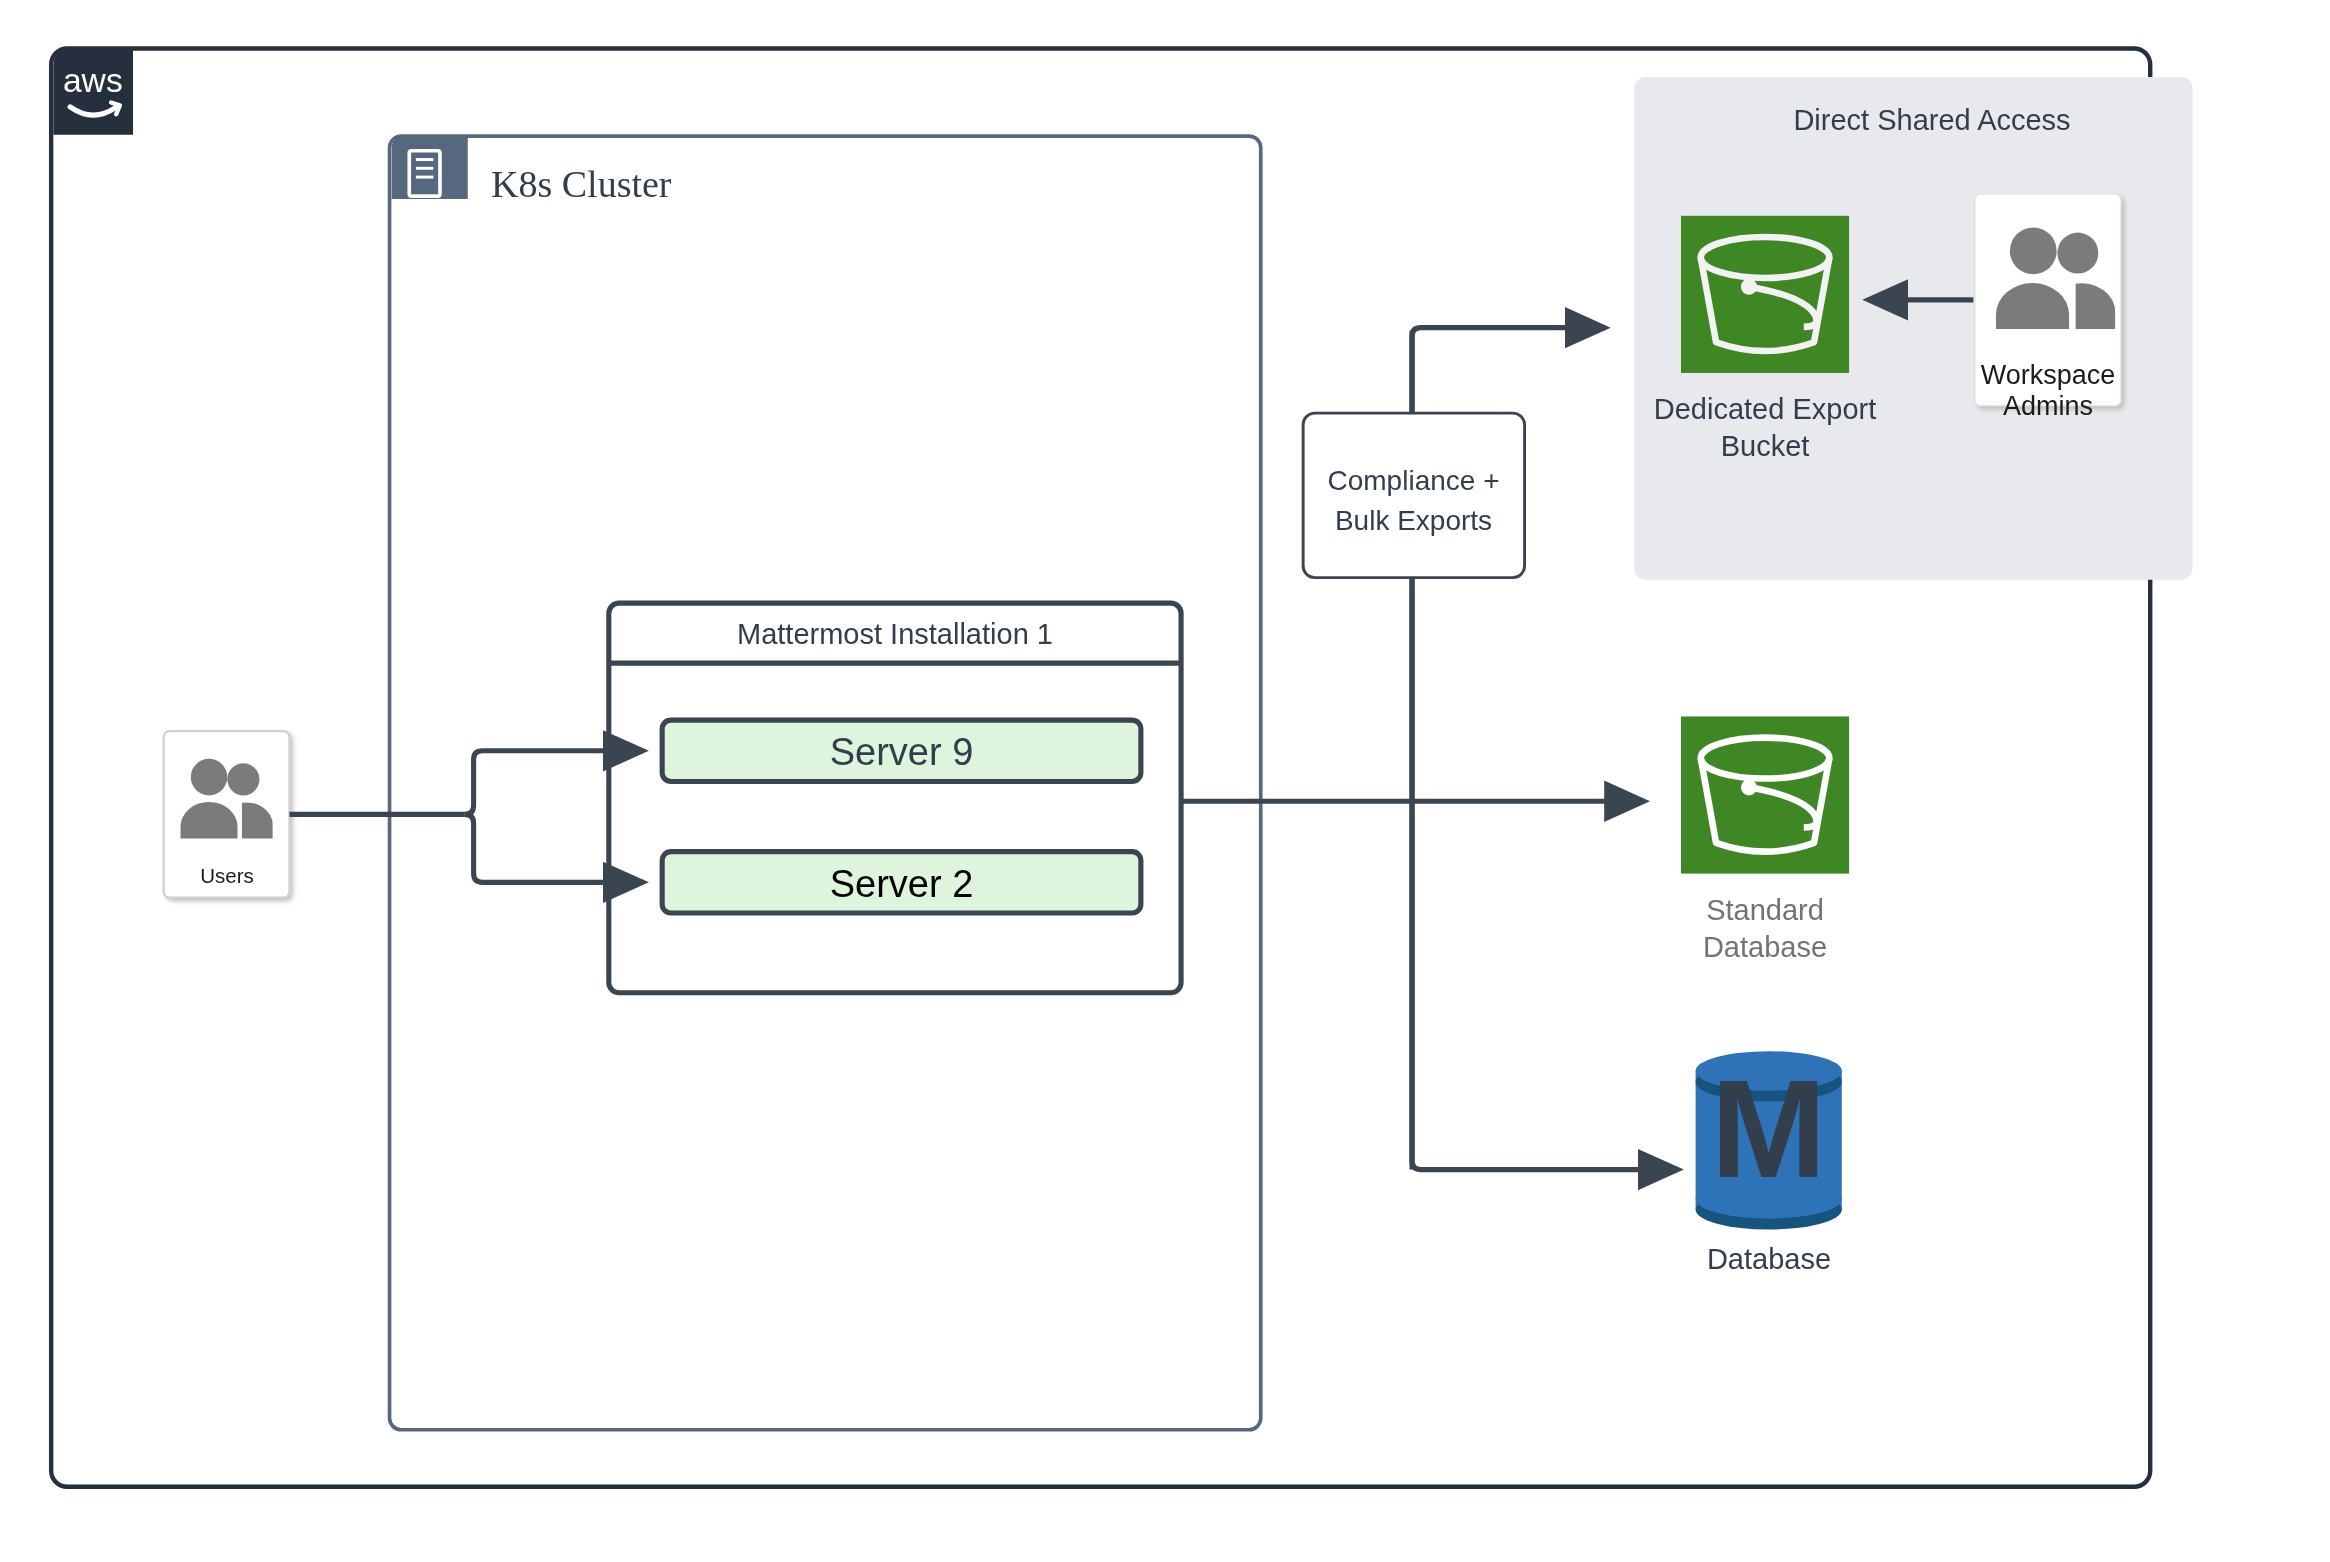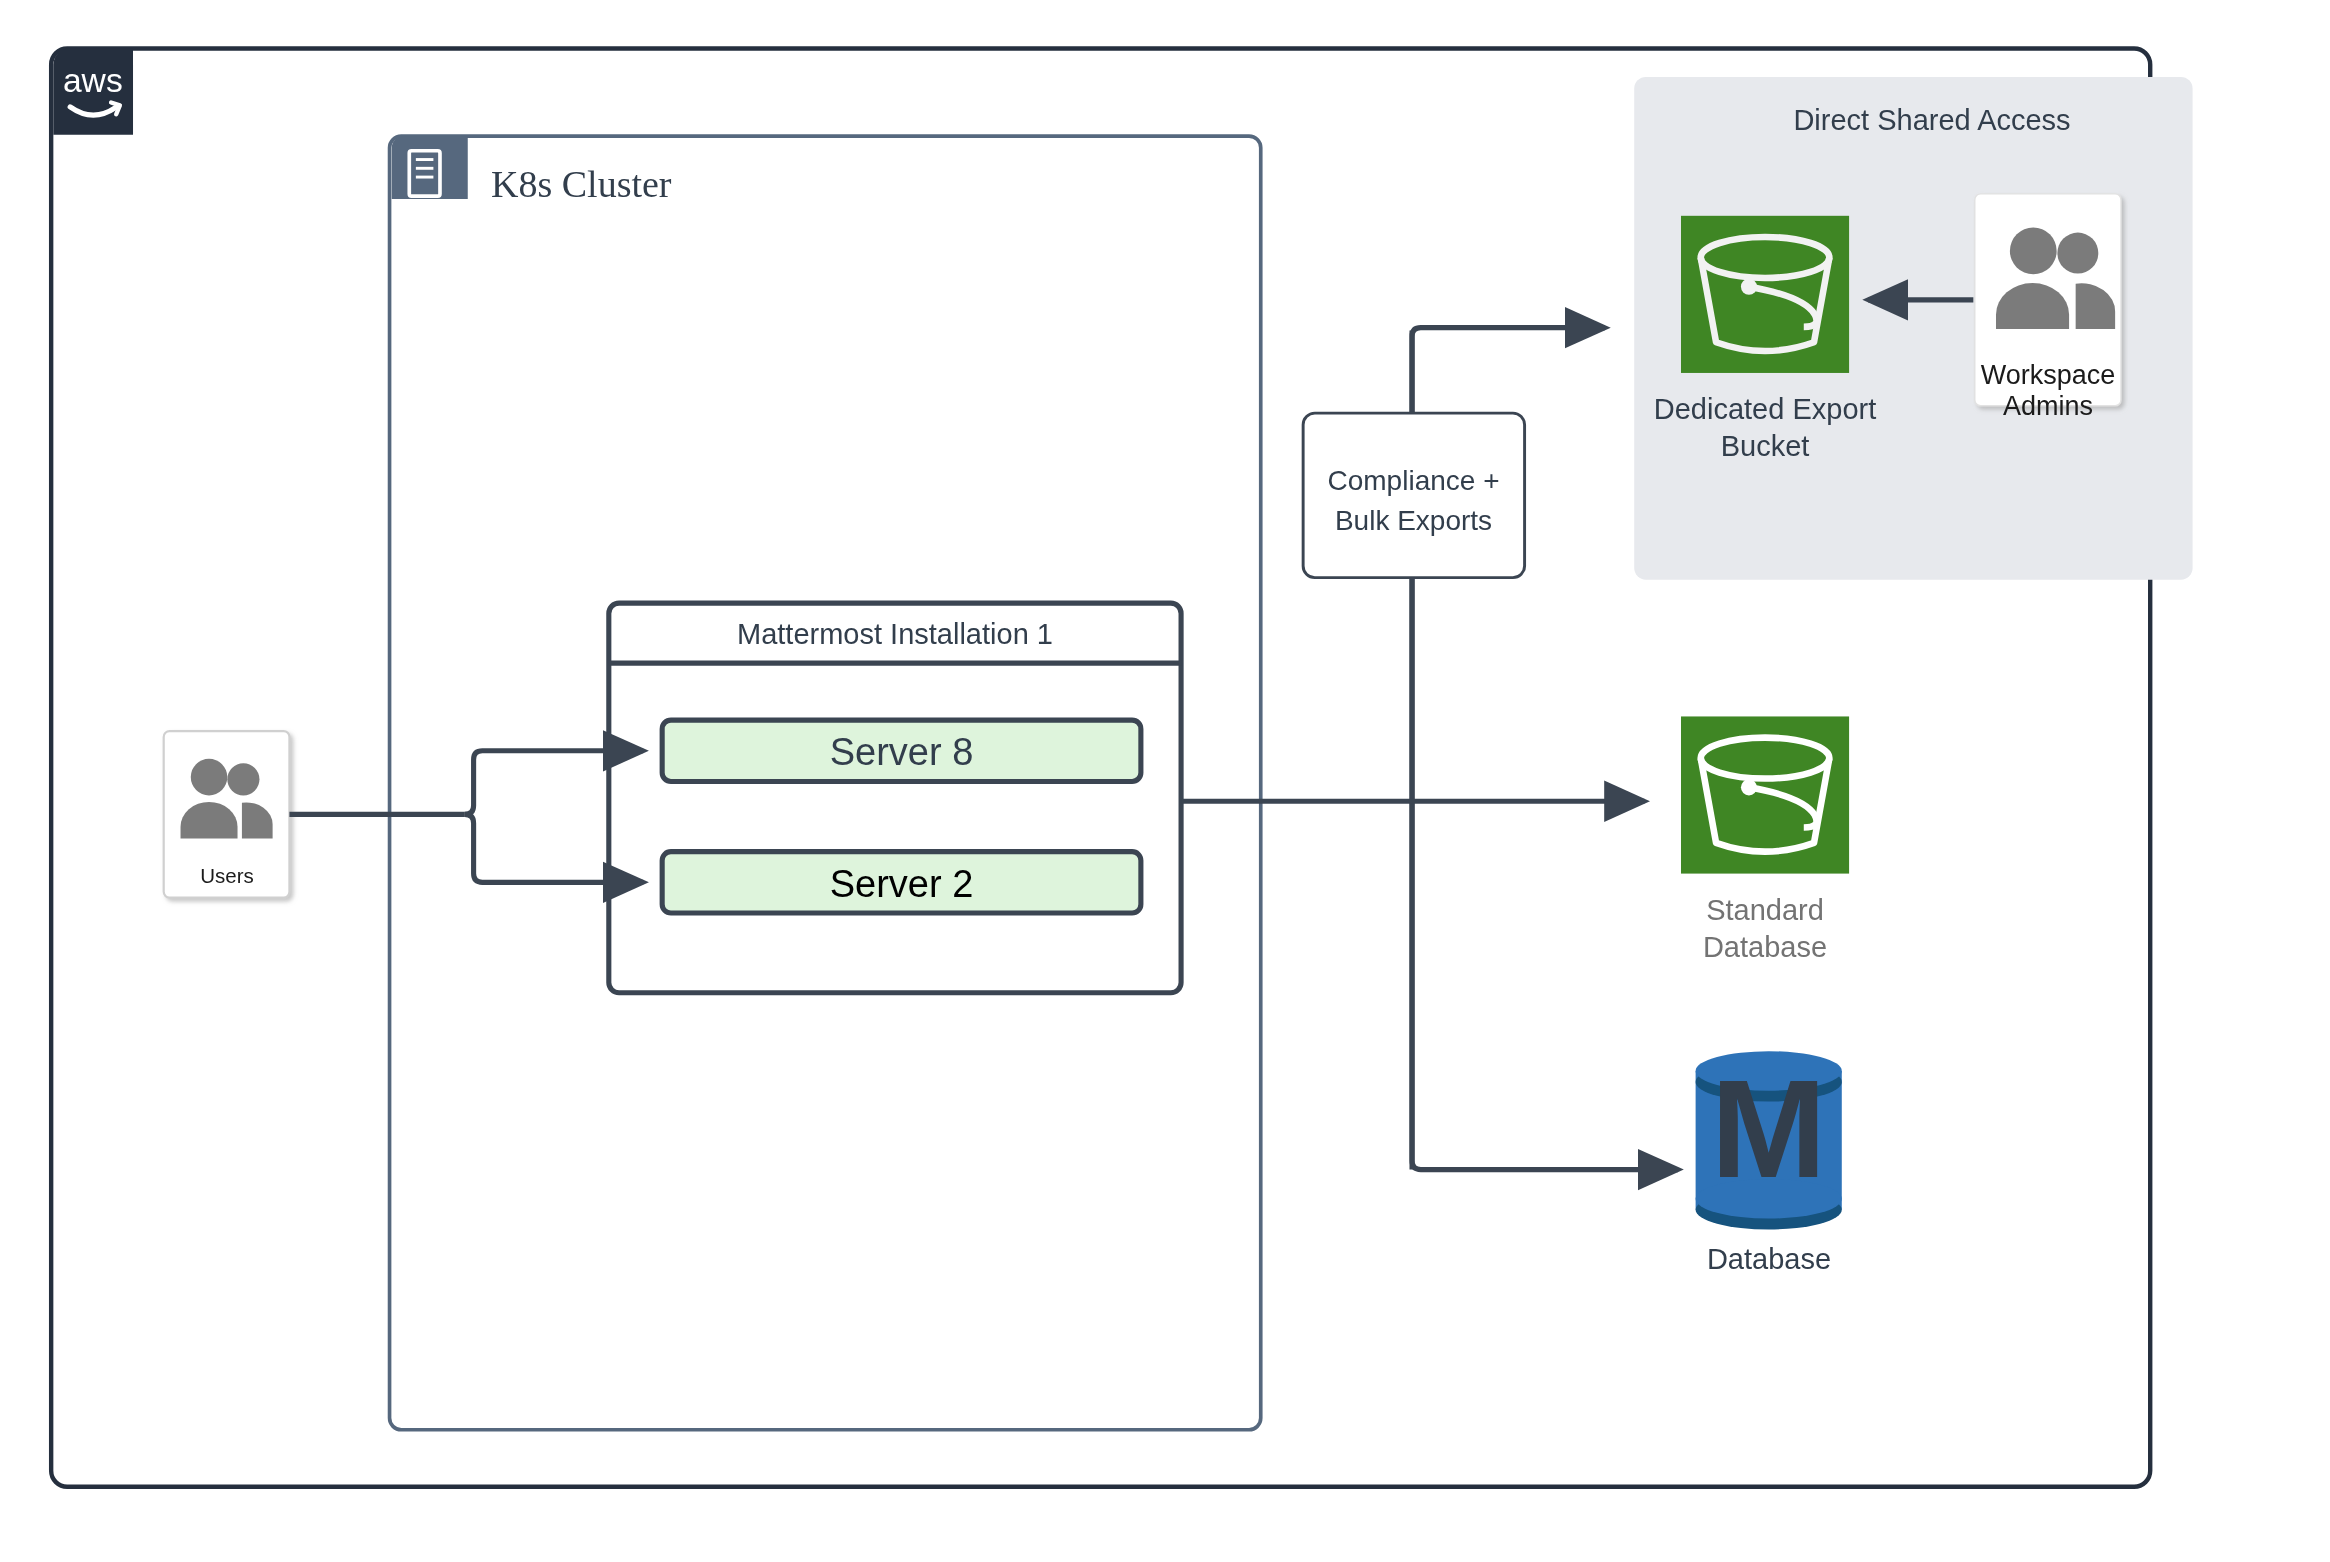--- a/index.html
+++ b/index.html
@@ -161,21 +161,21 @@
       </g>
       <text class="lbl" x="2420" y="1610" font-size="190" font-weight="bold" text-anchor="middle" fill="#ffffff" font-family="Liberation Sans, sans-serif">M</text>
     </g>
 
   </svg>
 
   <div style="position:absolute; left:491px; top:162px; font-size:38px; color:#323E4C; white-space:nowrap;font-family:Liberation Serif, serif;">K8s Cluster</div>
 
   <div style="position:absolute; left:609px; top:618px; width:572px; text-align:center; font-size:29px; color:#323E4C;">Mattermost Installation 1</div>
 
-  <div style="position:absolute; left:662px; top:731px; width:479px; text-align:center; font-size:38px; color:#323E4C;">Server 8</div>
+  <div style="position:absolute; left:662px; top:731px; width:479px; text-align:center; font-size:38px; color:#323E4C;">Server 9</div>
 
   <div style="position:absolute; left:662px; top:863px; width:479px; text-align:center; font-size:38px; color:#000000;">Server 2</div>
 
   <div style="position:absolute; left:164px; top:864px; width:126px; text-align:center; font-size:20.5px; color:#1b1b1b;">Users</div>
 
   <div style="position:absolute; left:1303px; top:461px; width:221px; text-align:center; font-size:28px; line-height:1.42; color:#323E4C;">
     <span>Compliance +</span><br>
     <span>Bulk Exports</span>
   </div>
 

